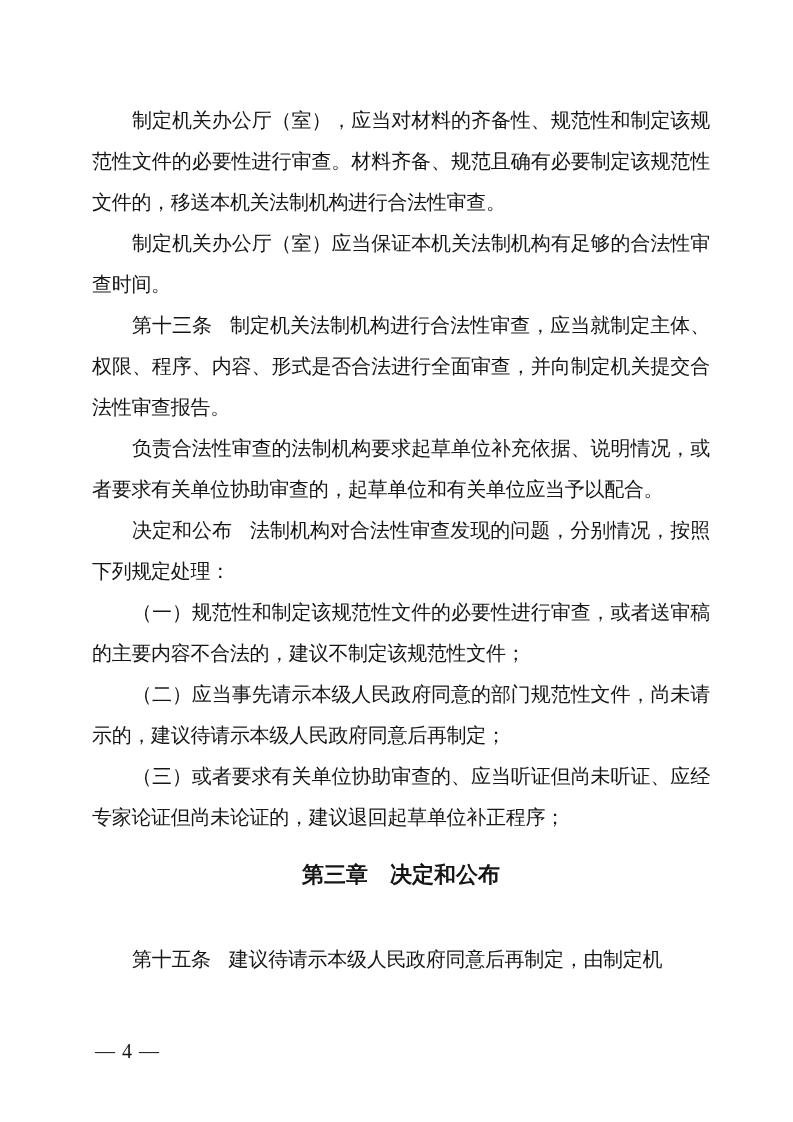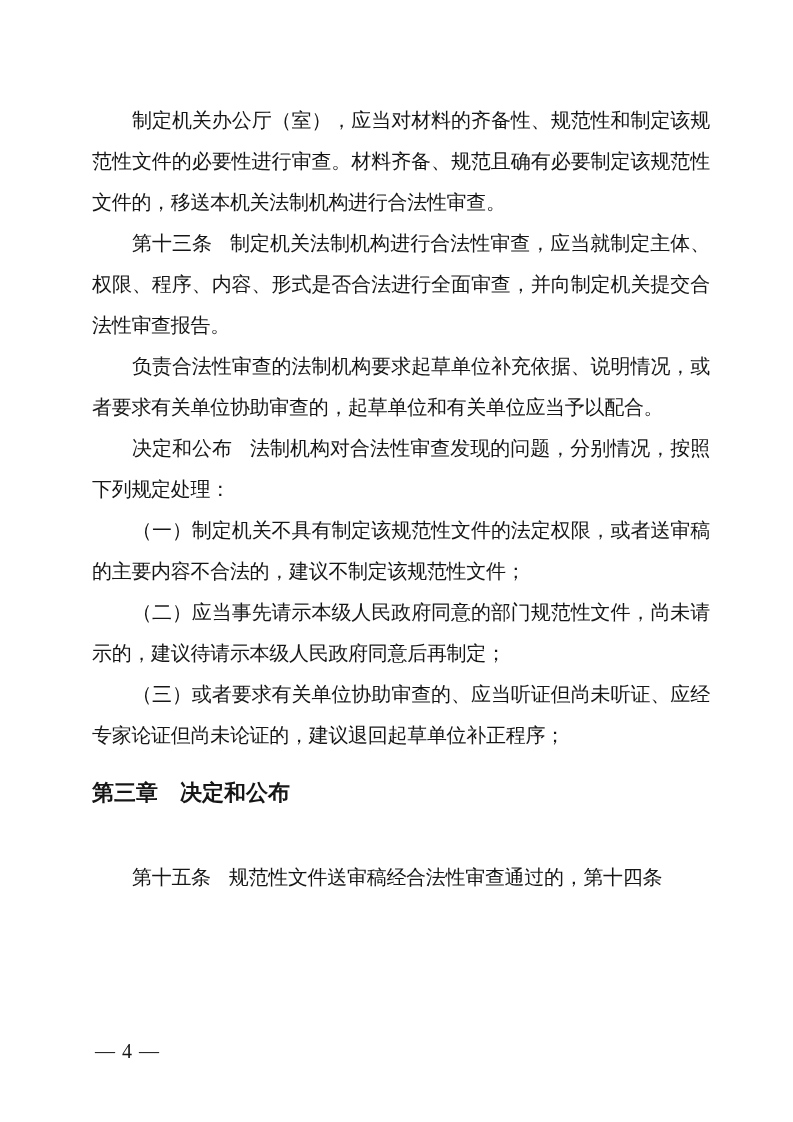--- a/index.html
+++ b/index.html
@@ -34,21 +34,21 @@
   }
   .lead {
     font-weight: normal;
     margin-right: 0.9em;
   }
   .chapter-heading {
     margin: 16px 0 44px 0;
     font-size: 22px;
     line-height: 41px;
     font-weight: bold;
-    text-align: left;
+    text-align: center;
     text-indent: 0;
     letter-spacing: 0;
   }
   .page-footer {
     position: absolute;
     left: 95px;
     top: 1036px;
     font-size: 20px;
     line-height: 30px;
     letter-spacing: 1px;
@@ -56,34 +56,35 @@
   }
 </style>
 </head>
 <body>
 
 <div class="page">
   <div class="doc-body">
 
     <p class="para"><span>制定机关办公厅（室），应当对材料的齐备性、规范性和制定该规范性文件的必要性进行审查。材料齐备、规范且确有必要制定该规范性文件的，移送本机关法制机构进行合法性审查。</span></p>
 
+    <p class="para"><span>制定机关办公厅（室）应当保证本机关法制机构有足够的合法性审查时间。</span></p>
 
     <p class="para"><b class="lead">第十三条</b><span>制定机关法制机构进行合法性审查，应当就制定主体、权限、程序、内容、形式是否合法进行全面审查，并向制定机关提交合法性审查报告。</span></p>
 
     <p class="para"><span>负责合法性审查的法制机构要求起草单位补充依据、说明情况，或者要求有关单位协助审查的，起草单位和有关单位应当予以配合。</span></p>
 
     <p class="para"><b class="lead">决定和公布</b><span>法制机构对合法性审查发现的问题，分别情况，按照下列规定处理：</span></p>
 
-    <p class="para"><span>（一）制定机关不具有制定该规范性文件的法定权限，或者送审稿的主要内容不合法的，建议不制定该规范性文件；</span></p>
+    <p class="para"><span>（一）规范性和制定该规范性文件的必要性进行审查，或者送审稿的主要内容不合法的，建议不制定该规范性文件；</span></p>
 
     <p class="para"><span>（二）应当事先请示本级人民政府同意的部门规范性文件，尚未请示的，建议待请示本级人民政府同意后再制定；</span></p>
 
     <p class="para"><span>（三）或者要求有关单位协助审查的、应当听证但尚未听证、应经专家论证但尚未论证的，建议退回起草单位补正程序；</span></p>
 
 
     <p class="para chapter-heading">第三章　决定和公布</p>
 
-    <p class="para"><b class="lead">第十五条</b><span>规范性文件送审稿经合法性审查通过的，第十四条</span></p>
+    <p class="para"><b class="lead">第十五条</b><span>建议待请示本级人民政府同意后再制定，由制定机</span></p>
 
   </div>
 
   <div class="page-footer">— 4 —</div>
 </div>
 
 </body></html>

